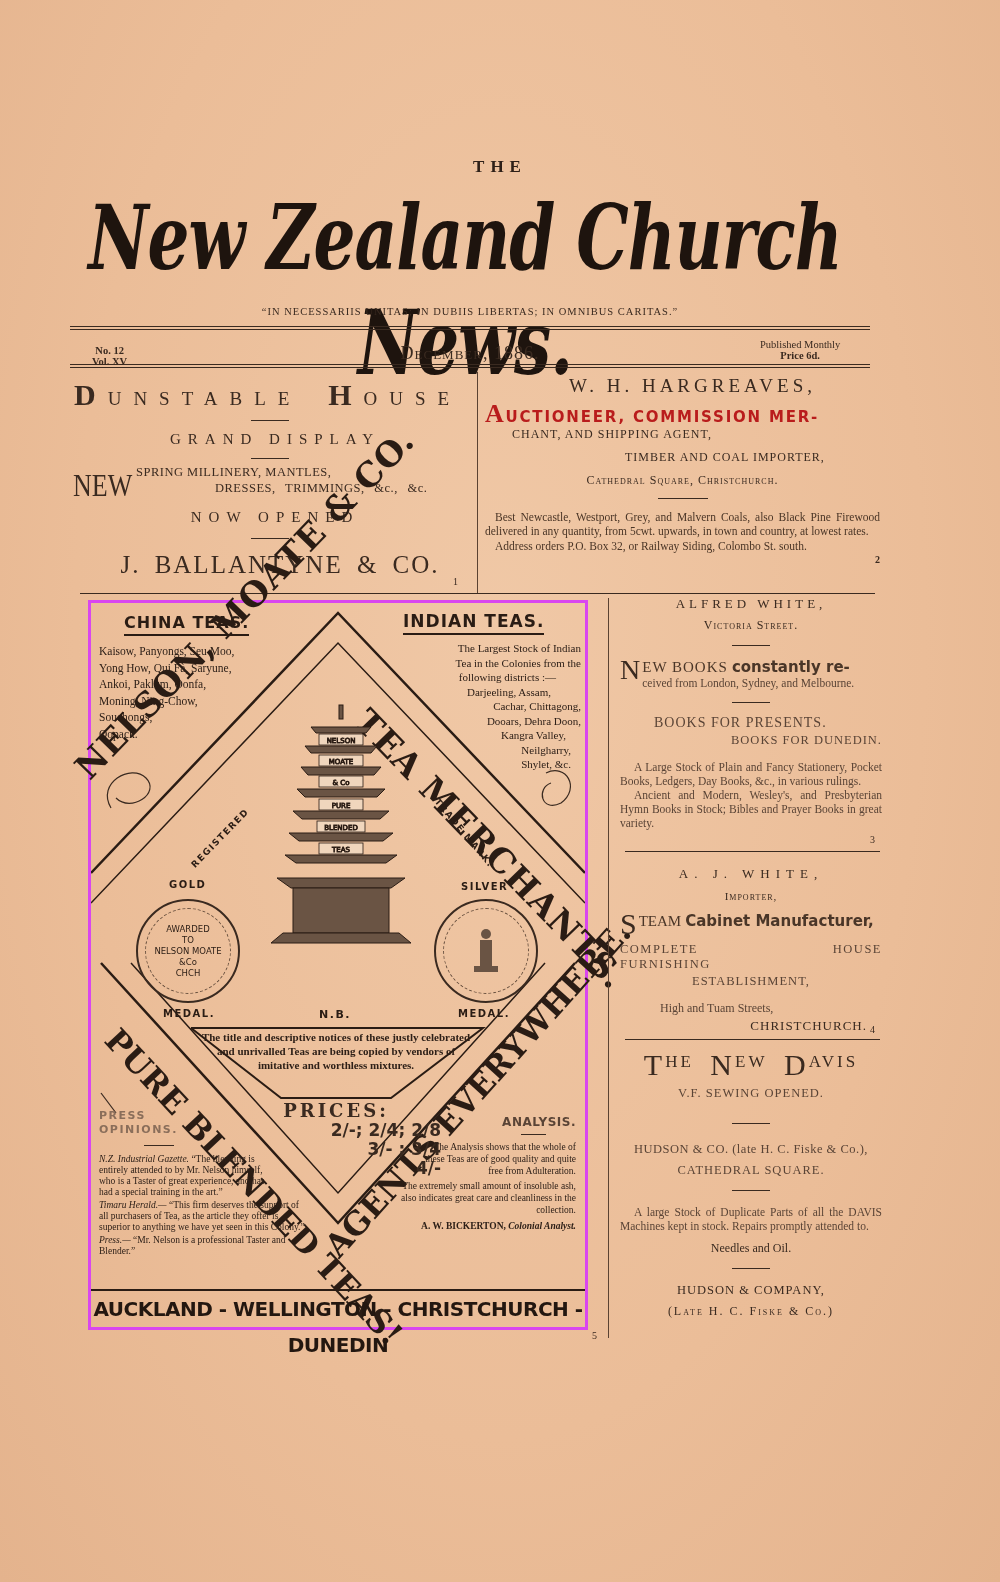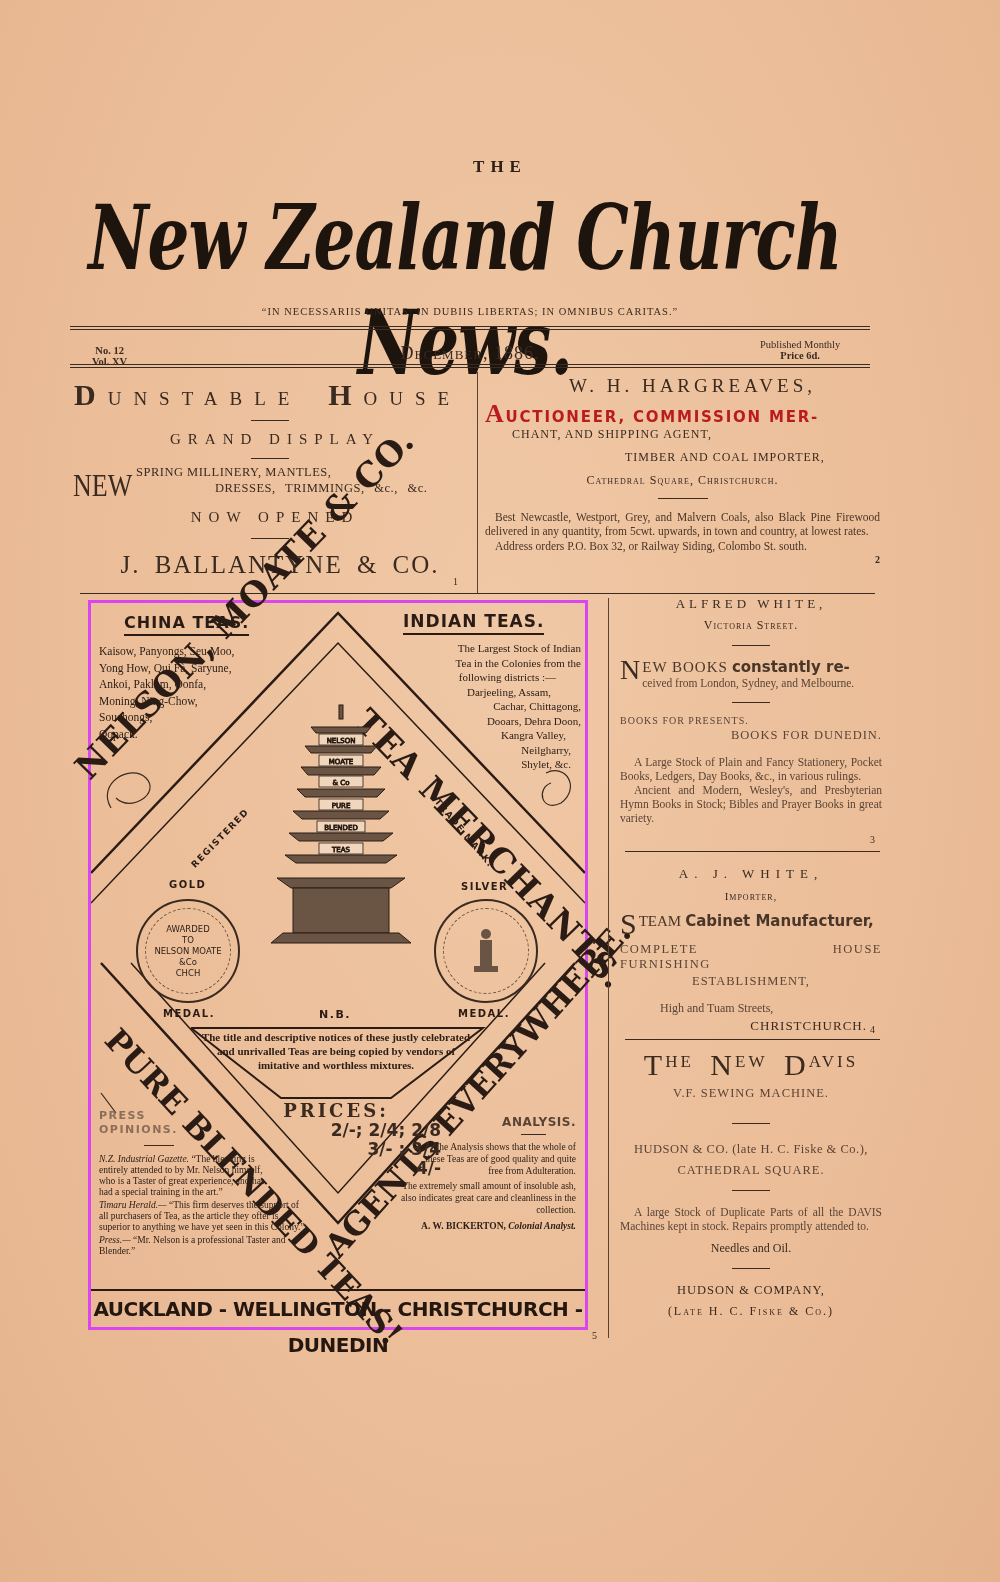--- a/index.html
+++ b/index.html
@@ -283,21 +283,21 @@
   <div class="center cap-spaced">ALFRED WHITE,</div>
   <div class="center sc" style="margin-top:6px;">Victoria Street.</div>
   <div class="shortrule" style="margin-top:12px"></div>
   <div style="margin-top:12px;">
     <span class="dropcap">N</span>
     <span class="lead" style="font-family:'Liberation Serif',serif; font-weight:normal; letter-spacing:1px;">EW BOOKS</span>
     <span class="lead">constantly re-</span>
     <div class="para" style="clear:none;">ceived from London, Sydney, and Melbourne.</div>
   </div>
   <div class="shortrule" style="margin-top:12px; clear:both;"></div>
-  <div class="muted" style="margin-top:12px; font-size:10px; letter-spacing:1px;">BOOKS FOR PRESENTS.</div>
+  <div class="muted" style="margin-top:12px; font-size:14px; letter-spacing:1px;margin-left:34px;">BOOKS FOR PRESENTS.</div>
   <div class="muted" style="text-align:right; font-size:12.5px; letter-spacing:1px; margin-top:2px;">BOOKS FOR DUNEDIN.</div>
   <div class="para" style="margin-top:12px; text-indent:14px;">A Large Stock of Plain and Fancy Stationery, Pocket Books, Ledgers, Day Books, &amp;c., in various rulings.</div>
   <div class="para" style="text-indent:14px;">Ancient and Modern, Wesley's, and Presbyterian Hymn Books in Stock; Bibles and Prayer Books in great variety.</div>
 </div>
 <span class="abs adnum" style="left:870px; top:834px;">3</span>
 <div class="abs rule" style="left:625px; top:851px; width:255px;"></div>
 
 <div class="abs rcol" style="top:866px;">
   <div class="center cap-spaced" style="letter-spacing:6px;">A. J. WHITE,</div>
   <div class="center sc" style="margin-top:8px; font-size:11px;">Importer,</div>
@@ -313,21 +313,21 @@
 </div>
 <span class="abs adnum" style="left:870px; top:1024px;">4</span>
 <div class="abs rule" style="left:625px; top:1039px; width:255px;"></div>
 
 <div class="abs rcol" style="top:1048px;">
   <div class="center" style="font-size:22px; letter-spacing:3px; white-space:nowrap;">
     <span style="font-size:30px;">T</span><span style="vertical-align:8px; font-size:17px;">HE</span>
     <span style="font-size:30px; margin-left:8px;">N</span><span style="vertical-align:8px; font-size:17px;">EW</span>
     <span style="font-size:30px; margin-left:8px;">D</span><span style="vertical-align:8px; font-size:17px;">AVIS</span>
   </div>
-  <div class="center muted" style="font-size:12.5px; letter-spacing:1px; margin-top:4px;">V.F. SEWING MACHINE.</div>
+  <div class="center muted" style="font-size:12.5px; letter-spacing:1px; margin-top:4px;">V.F. SEWING OPENED.</div>
   <div class="shortrule" style="margin-top:22px"></div>
   <div class="center muted" style="margin-top:18px; font-size:12.5px; letter-spacing:0.5px;">HUDSON &amp; CO. (late H. C. Fiske &amp; Co.),</div>
   <div class="center muted" style="margin-top:6px; font-size:12.5px; letter-spacing:1px;">CATHEDRAL SQUARE.</div>
   <div class="shortrule" style="margin-top:12px"></div>
   <div class="para" style="margin-top:14px; text-indent:14px;">A large Stock of Duplicate Parts of all the DAVIS Machines kept in stock. Repairs promptly attended to.</div>
   <div class="center" style="margin-top:8px; font-size:12px;">Needles and Oil.</div>
   <div class="shortrule" style="margin-top:12px"></div>
   <div class="center" style="margin-top:14px; font-size:12.5px; letter-spacing:1px;">HUDSON &amp; COMPANY,</div>
   <div class="center sc" style="margin-top:6px; letter-spacing:2px;">(Late H. C. Fiske &amp; Co.)</div>
 </div>

